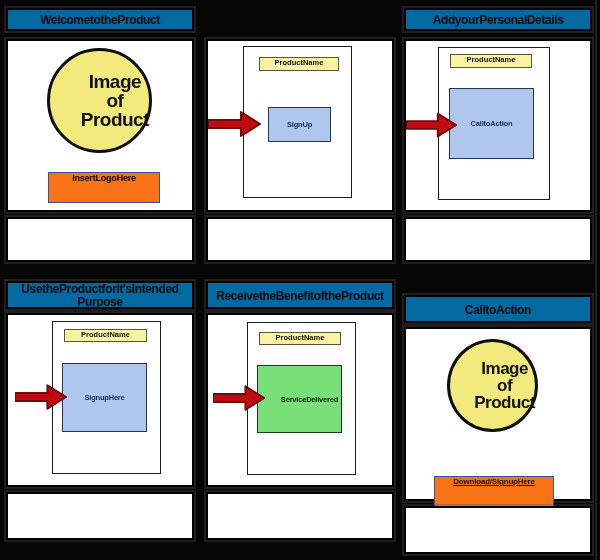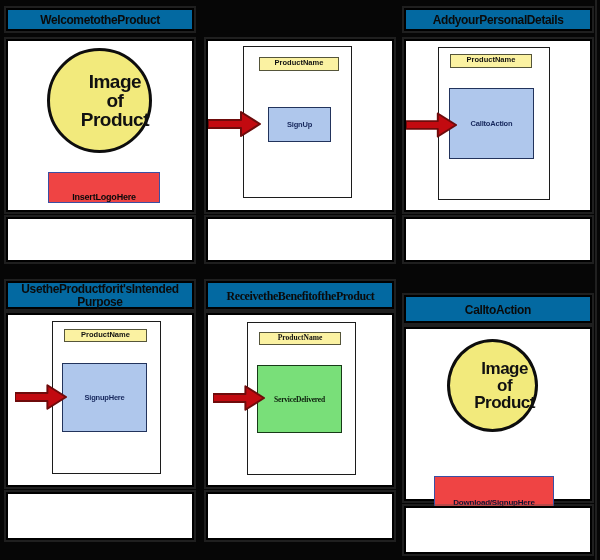--- a/index.html
+++ b/index.html
@@ -56,23 +56,23 @@
   }
   .circle-text{
     font-weight:800;color:#111;
     white-space:pre-line;letter-spacing:-.5px;
   }
   .circle.big .circle-text{font-size:19px;line-height:19px;}
   .circle.small .circle-text{font-size:17px;line-height:17px;}
 
   
   .rect-btn{
-    position:absolute;background:#ef4444;
+    position:absolute;background:#f97316;
     border:1.5px solid #3A4FA3;
-    display:flex;align-items:flex-end;justify-content:center;
+    display:flex;align-items:flex-start;justify-content:center;
     box-sizing:border-box;
   }
   .rect-btn span{font-weight:700;font-size:9px;color:#0a0a0a;letter-spacing:-.2px;}
   .rect-btn.cta span{text-decoration:underline;font-size:8px;color:#101030;}
 
   
   .frame{
     position:absolute;background:#ffffff;
     border:1.5px solid #1c1c1c;box-sizing:border-box;
   }
@@ -84,21 +84,21 @@
   }
   .pname span{font-weight:700;font-size:7.5px;color:#111;}
   .action-box{
     position:absolute;background:#AFC7EC;
     border:1.5px solid #22335c;
     display:flex;align-items:center;justify-content:center;
     box-sizing:border-box;
   }
   .action-box span{font-weight:700;font-size:7.5px;color:#16275c;letter-spacing:-.2px;}
   .action-box.green{background:#79DF79;border-color:#173a17;}
-  .action-box.green span{color:#0c1c0c;}
+  .action-box.green span{color:#0c1c0c;padding-left:20px;}
 
   .arrow{position:absolute;}
 </style>
 </head>
 <body>
 
 <div class="edge-glow"></div>
 
 <div class="cell" style="left:6px;top:8px;height:254px;">
   <div class="titlebox t-r0">
@@ -167,21 +167,21 @@
         <span>SignupHere</span>
       </div>
     </div>
     <svg class="arrow" style="left:7px;top:68px;" width="53" height="28" viewBox="0 0 54 28">
       <polygon points="0,10 33,10 33,2 52,14 33,26 33,18 0,18" fill="#C20A10" stroke="#6E0B0B" stroke-width="2" stroke-linejoin="round"></polygon>
     </svg>
   </div>
   <div class="descbox d-r1"></div>
 </div>
 
-<div class="cell" style="left:206px;top:281px;height:206px;font-family:Liberation Serif, serif;">
+<div class="cell" style="left:206px;top:281px;height:206px;">
   <div class="titlebox t-r1">
     <span>ReceivetheBenefitoftheProduct</span>
   </div>
   <div class="contentbox c-r1">
     <div class="frame" style="left:39px;top:7px;width:109px;height:153px;">
       <div class="pname" style="left:11px;top:9px;width:82px;height:13px;">
         <span>ProductName</span>
       </div>
       <div class="action-box green" style="left:9px;top:42px;width:85px;height:68px;">
         <span>ServiceDelivered</span>

